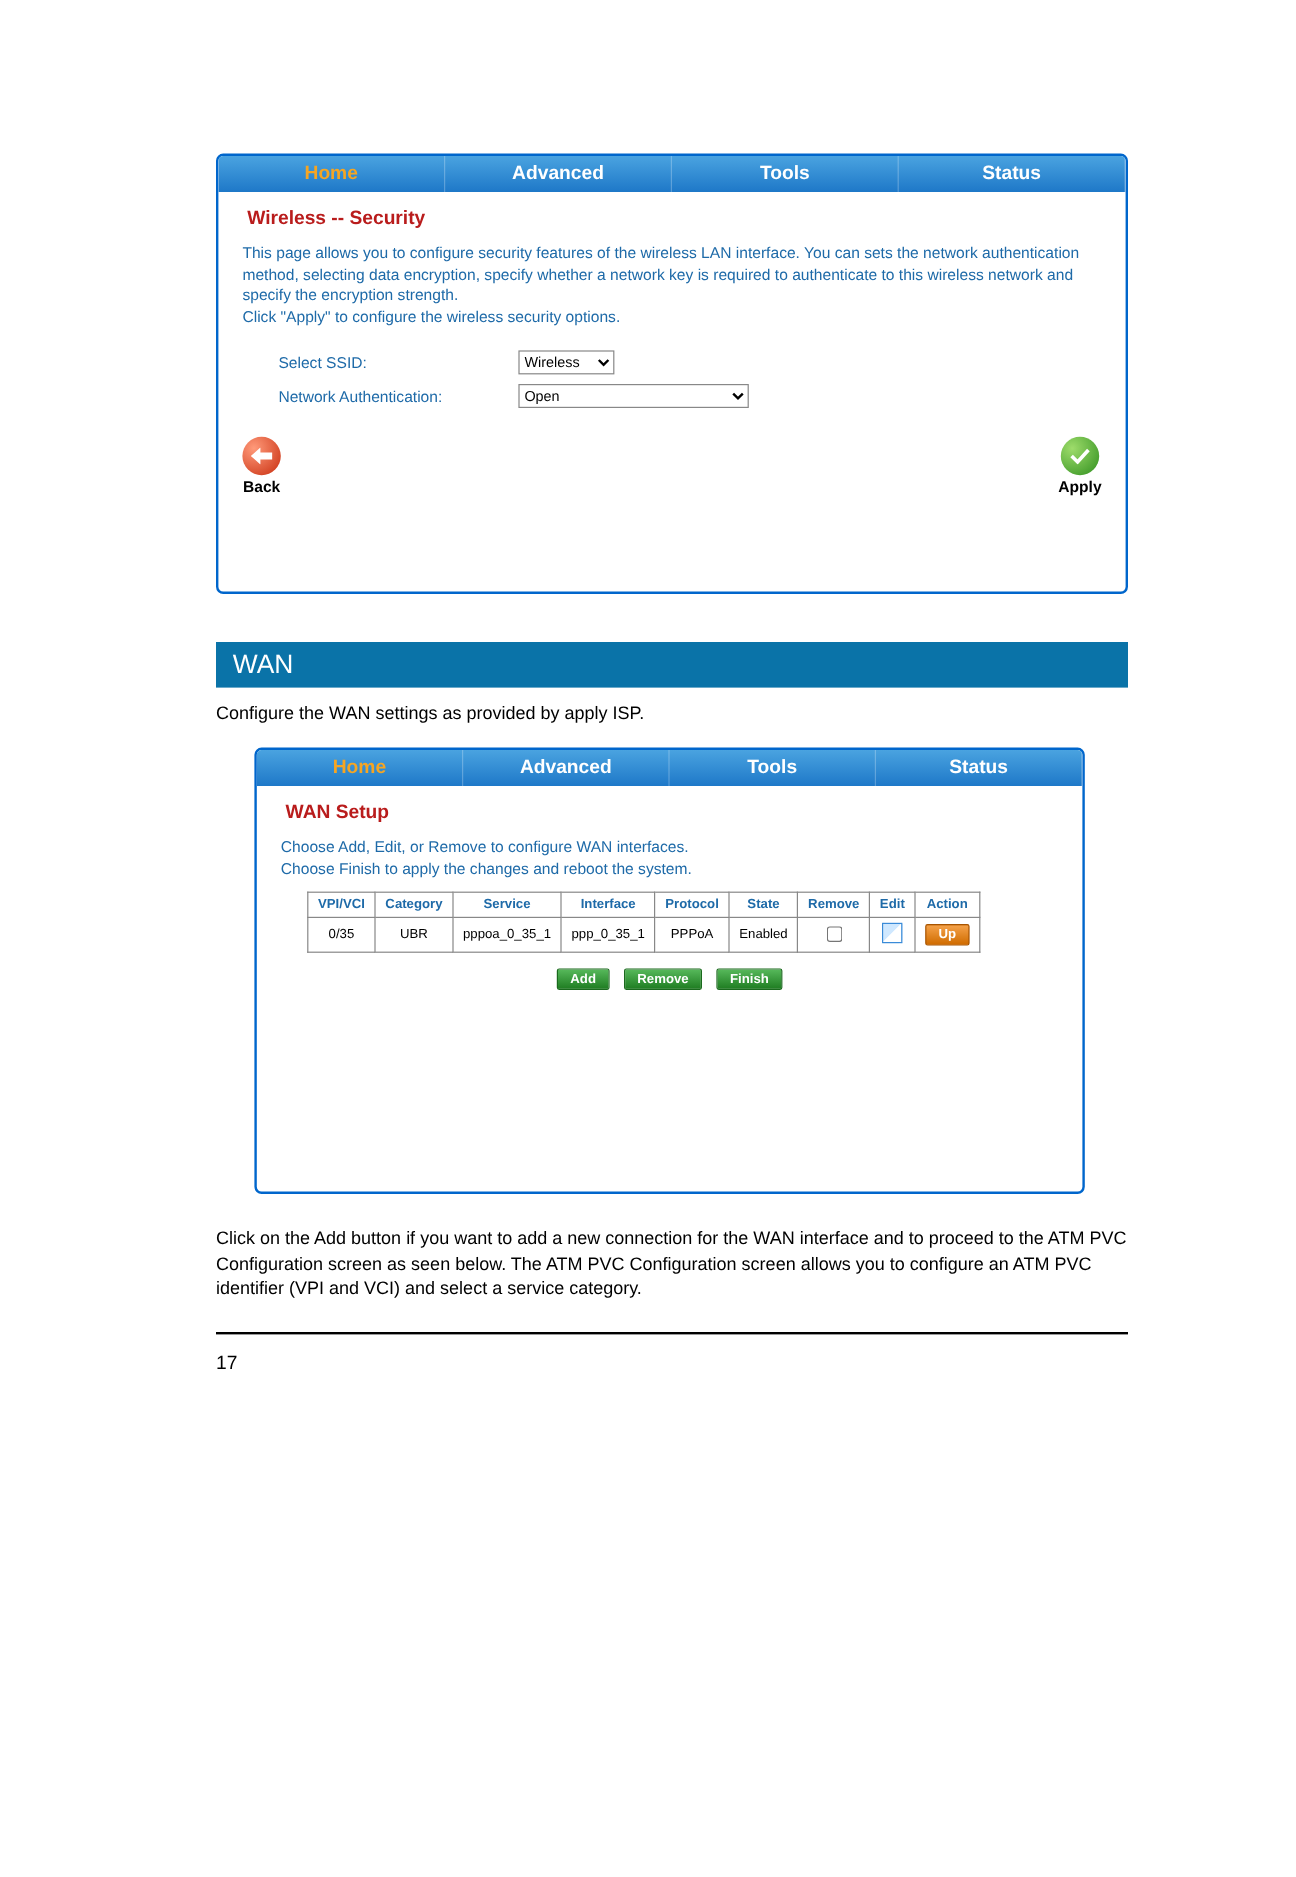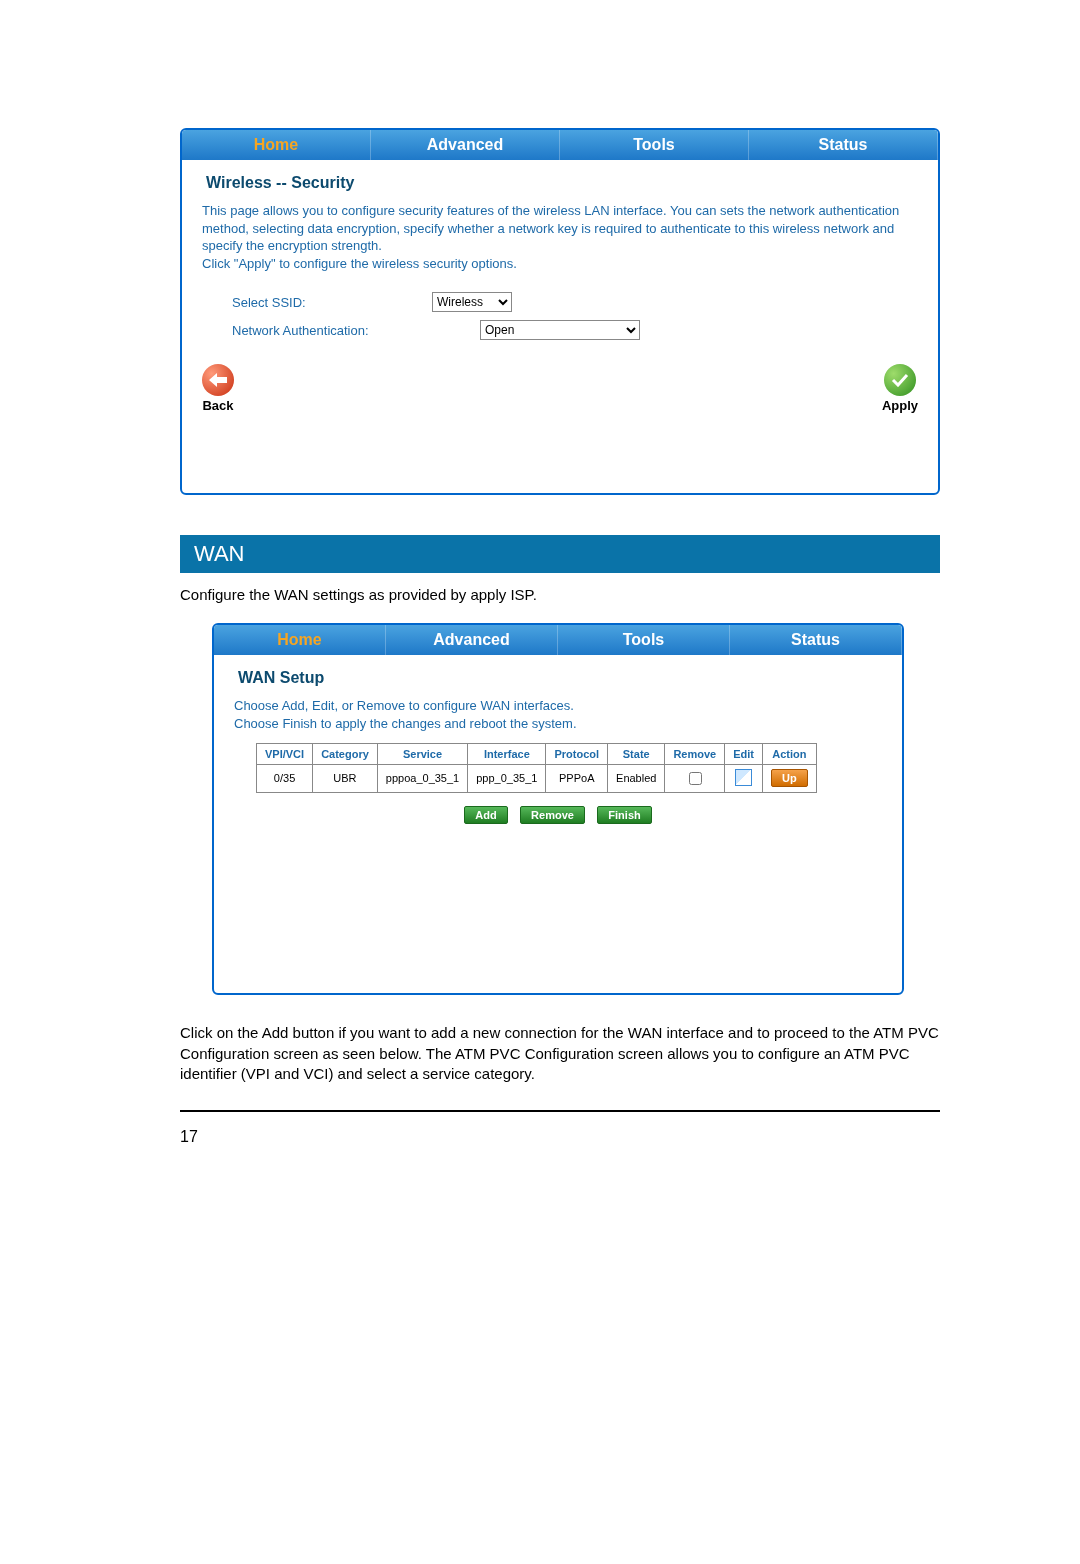--- a/index.html
+++ b/index.html
@@ -31,21 +31,21 @@
     text-align: center;
     padding: 6px 0;
     font-weight: bold;
     font-size: 16px;
     color: #fff;
     border-right: 1px solid rgba(255,255,255,0.25);
   }
   .tabbar .tab.home { color: #f5a523; }
   .panel-body { padding: 10px 20px 20px 20px; }
   .panel-title {
-    color: #0c4a6e;
+    color: #b91c1c;
     font-size: 16px;
     font-weight: bold;
     margin: 4px 0 10px 4px;
   }
   .desc {
     color: #1e6aa8;
     font-size: 13px;
     line-height: 1.35;
     margin-bottom: 20px;
   }
@@ -56,21 +56,21 @@
     font-size: 13px;
     padding-left: 30px;
   }
   select {
     border: 1px solid #888;
     font-size: 12px;
     background: #fff;
     padding: 1px 0;
   }
   .sel-ssid { width: 80px; }
-  .sel-auth { width: 160px; margin-left: 48px; }
+  .sel-auth { width: 192px; }
   .sel-wep  { width: 80px; }
   .btnrow {
     display: flex;
     justify-content: space-between;
     gap: 22px;
     margin-top: 24px;
     margin-bottom: 60px;
   }
   .iconbtn {
     display: flex;

